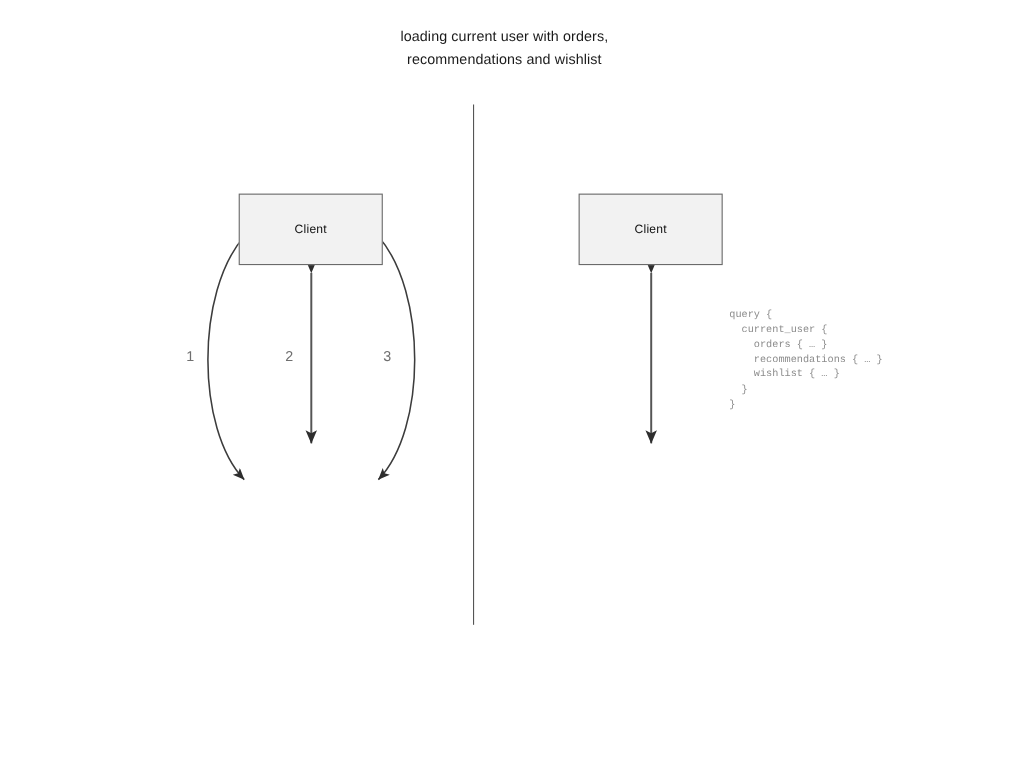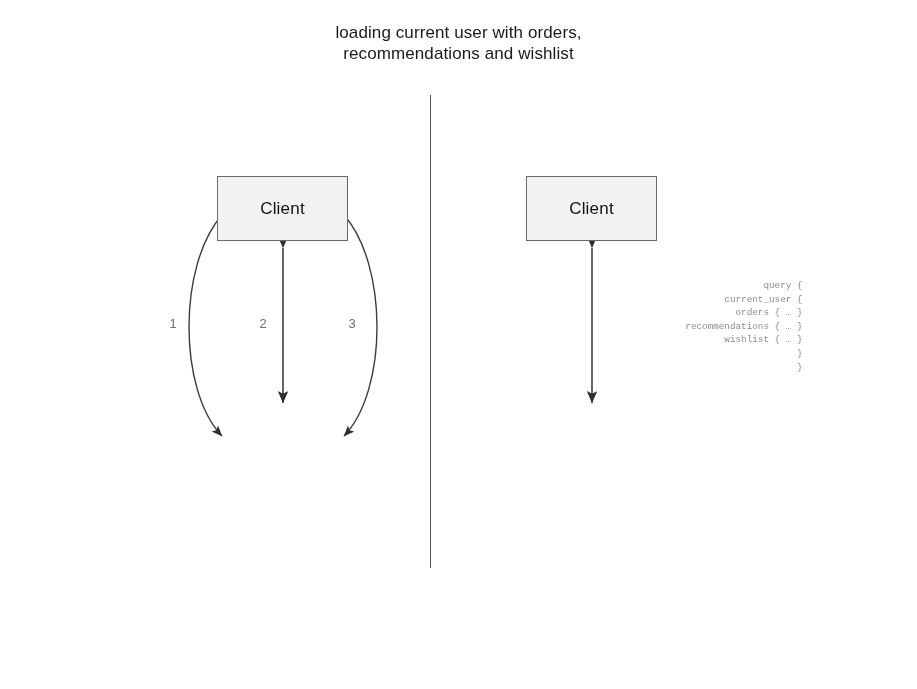--- a/index.html
+++ b/index.html
@@ -18,21 +18,21 @@
     background: #ffffff;
     overflow: hidden;
   }
   
   .title {
     position: absolute;
     left: 0;
     top: 22px;
     width: 917px;
     text-align: center;
-    font-size: 17px;
+    font-size: 13px;
     line-height: 21px;
     color: #1a1a1a;
     white-space: pre-line;
     letter-spacing: 0.1px;
   }
   
   .divider {
     position: absolute;
     left: 430px;
     top: 95px;
@@ -42,21 +42,21 @@
   }
   
   .node {
     position: absolute;
     box-sizing: border-box;
     background: #f2f2f2;
     border: 1.4px solid #6a6a6a;
     display: flex;
     align-items: center;
     justify-content: center;
-    font-size: 17px;
+    font-size: 11px;
     color: #111111;
     letter-spacing: 0.2px;
   }
   #client-rest  { left: 217px; top: 176px; width: 131px; height: 65px; }
   #rest-api     { left: 217px; top: 409px; width: 131px; height: 65px; }
   #client-gql   { left: 526px; top: 176px; width: 131px; height: 65px; }
   #graphql-api  { left: 526px; top: 409px; width: 131px; height: 65px; }
 
   
   .arrows {
@@ -92,21 +92,21 @@
   
   .code {
     position: absolute;
     font-family: "Liberation Mono", "DejaVu Sans Mono", monospace;
     font-size: 9.3px;
     line-height: 13.6px;
     color: #8c8c8c;
     white-space: pre;
   }
   #rest-endpoints { left: 8px; top: 179px; }
-  #graphql-query  { left: 663px; top: 279px; text-align: right; }
+  #graphql-query  { left: 663px; top: 279px; }
 </style>
 </head>
 <body>
 
 <div id="canvas">
 
   <div class="title">loading current user with orders,
 recommendations and wishlist</div>
 
   <div class="divider"></div>

